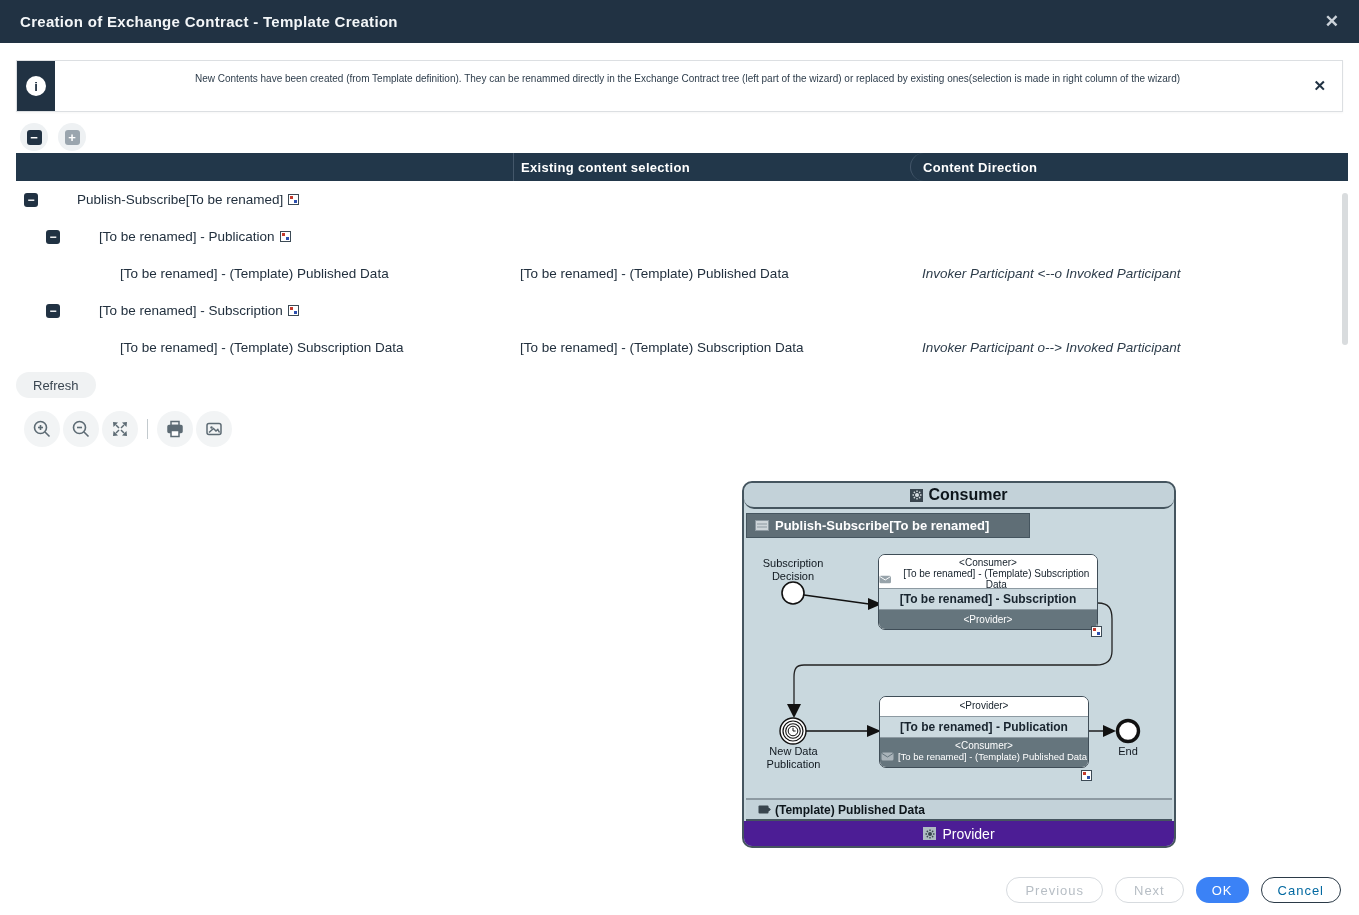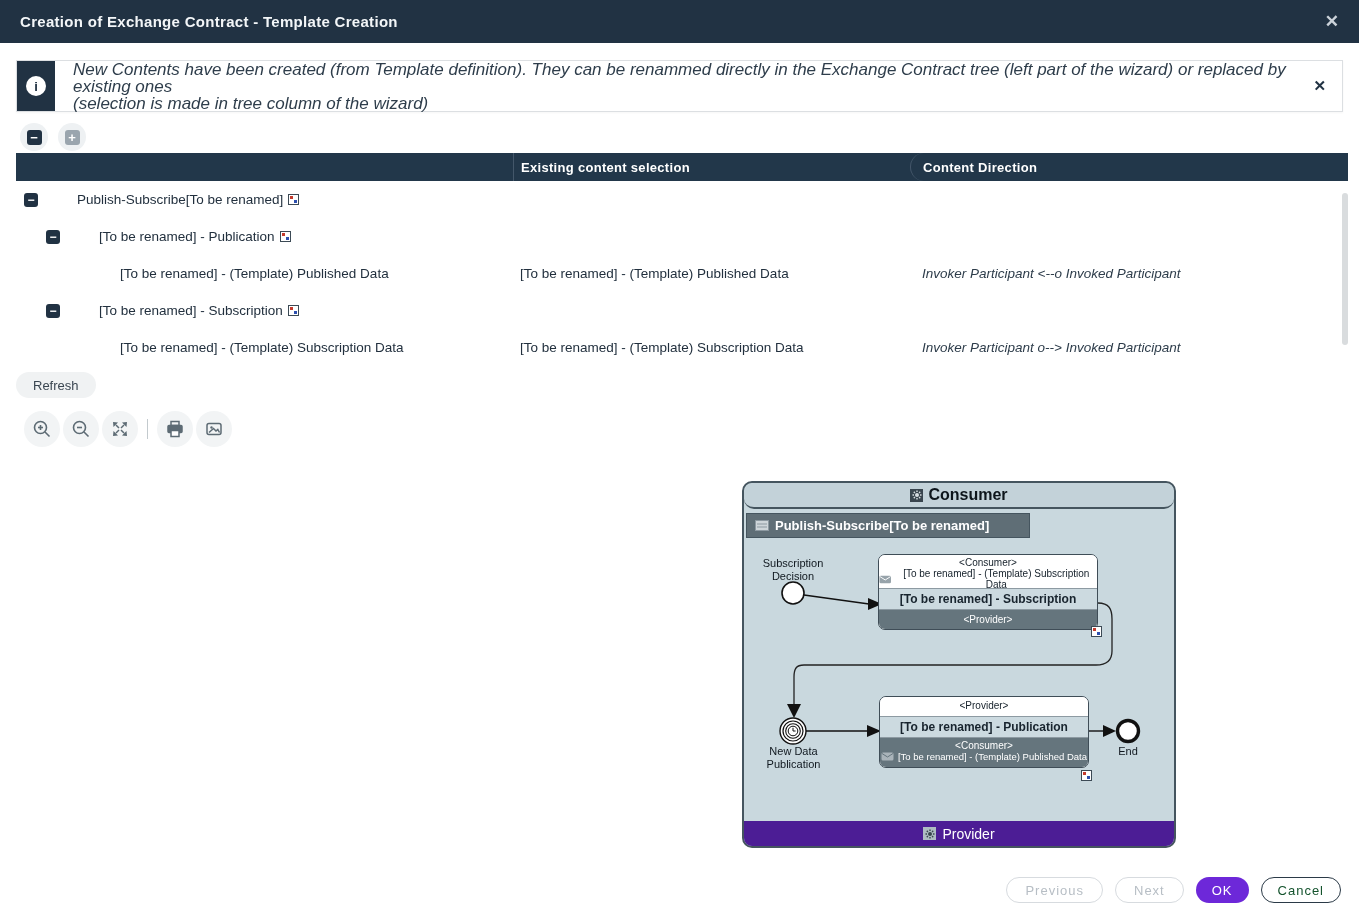--- a/index.html
+++ b/index.html
@@ -13,22 +13,22 @@
   .titlebar .title { color:#f3f6f8; font-size:15px; font-weight:bold; letter-spacing:.3px; }
   .titlebar .close { margin-left:auto; color:#ccd3da; font-size:17px; font-weight:bold; cursor:pointer; }
 
   
   .banner { position:absolute; left:16px; top:60px; width:1327px; height:52px;
     background:#fff; border:1px solid #dcdfe2; display:flex; align-items:stretch;
     box-shadow:0 1px 2px rgba(0,0,0,.04); }
   .banner-strip { width:38px; background:#213243; display:flex; align-items:center; justify-content:center; }
   .info-circle { width:20px; height:20px; border-radius:50%; background:#fff; color:#213243;
     font-weight:bold; font-size:13px; display:flex; align-items:center; justify-content:center; }
-  .banner-text { flex:1; padding:9px 40px 9px 18px; font-style:italic; font-size:17px;
-    color:#2e3d4b; line-height:17px; display:flex; flex-direction:column; justify-content:center; }
+  .banner-text { flex:1; padding:9px 40px 9px 18px; font-size:10px;
+    color:#2e3d4b; line-height:17px; display:flex; justify-content:center; }
   .banner-close { position:absolute; right:16px; top:16px; color:#213243; font-size:15px;
     font-weight:bold; cursor:pointer; }
 
   
   .tree-toolbar { position:absolute; left:20px; top:123px; display:flex; gap:10px; }
   .round-btn { width:28px; height:28px; border-radius:50%; background:#eef1f3;
     display:flex; align-items:center; justify-content:center; cursor:pointer; }
   .sq-toggle { width:15px; height:15px; border-radius:3px; display:flex; align-items:center;
     justify-content:center; color:#fff; font-size:13px; font-weight:bold; line-height:1; }
   .sq-navy { background:#213243; }
@@ -93,40 +93,40 @@
   .dg-footer { position:absolute; left:0; right:0; bottom:0; height:25px; background:#4c1d95;
     display:flex; align-items:center; justify-content:center; gap:6px; color:#fff; font-size:14px; }
   .dg-rename { position:absolute; }
   .dg-svg { position:absolute; left:0; top:0; pointer-events:none; }
 
   
   .footer-btns { position:absolute; right:18px; top:877px; display:flex; gap:12px; align-items:center; }
   .pill { height:26px; border-radius:13px; font-size:13px; font-family:inherit;
     display:flex; align-items:center; justify-content:center; cursor:pointer; background:#fff; }
   .pill.disabled { border:1px solid #d7dbdf; color:#b7bec5; padding:0 18px; letter-spacing:1px; cursor:default; }
-  .pill.primary { background:#6d28d9; color:#fff; border:none; padding:0 16px; letter-spacing:1px; }
-  .pill.outline { border:1.5px solid #2b3a47; color:#14532d; padding:0 16px; letter-spacing:1px; }
+  .pill.primary { background:#3b82f6; color:#fff; border:none; padding:0 16px; letter-spacing:1px; }
+  .pill.outline { border:1.5px solid #2b3a47; color:#0369a1; padding:0 16px; letter-spacing:1px; }
 </style>
 </head>
 <body>
 
 <div class="stage">
 
   <div class="titlebar">
     <span class="title">Creation of Exchange Contract - Template Creation</span>
     <span class="close">✕</span>
   </div>
 
   <div class="banner">
     <div class="banner-strip">
       <div class="info-circle">i</div>
     </div>
     <div class="banner-text">
       <span>New Contents have been created (from Template definition). They can be renammed directly in the Exchange Contract tree (left part of the wizard) or replaced by existing ones</span>
-      <span>(selection is made in tree column of the wizard)</span>
+      <span>(selection is made in right column of the wizard)</span>
     </div>
     <span class="banner-close">✕</span>
   </div>
 
   <div class="tree-toolbar">
     <div class="round-btn">
       <span class="sq-toggle sq-navy">−</span>
     </div>
     <div class="round-btn">
       <span class="sq-toggle sq-gray">+</span>
@@ -343,20 +343,28 @@
         </div>
       </div>
     </div>
     <span class="rename-ico dg-rename" style="left:332px; top:287px;">
         <i class="r"></i>
         <i class="b"></i>
       </span>
 
     <div class="dg-label" style="left:364px; top:262px; width:40px;">End</div>
 
+    <div class="band">
+      <svg width="13" height="11" viewBox="0 0 13 11">
+        <rect x="0.5" y="1.5" width="10" height="8" rx="1" fill="#39454e"></rect>
+        <line x1="2" y1="5.5" x2="12" y2="5.5" stroke="#39454e" stroke-width="2"></line>
+        <polygon points="9,2.5 13,5.5 9,8.5" fill="#39454e"></polygon>
+      </svg>
+      <span>(Template) Published Data</span>
+    </div>
 
     <div class="dg-footer">
       <span class="gear-sq gear-light">
         <svg width="10" height="10" viewBox="0 0 10 10">
             <circle cx="5" cy="5" r="2" fill="#39454e"></circle>
         <g stroke="#39454e" stroke-width="1.4">
               <line x1="5" y1="0.5" x2="5" y2="2"></line>
               <line x1="5" y1="8" x2="5" y2="9.5"></line>
         <line x1="0.5" y1="5" x2="2" y2="5"></line>
               <line x1="8" y1="5" x2="9.5" y2="5"></line>

